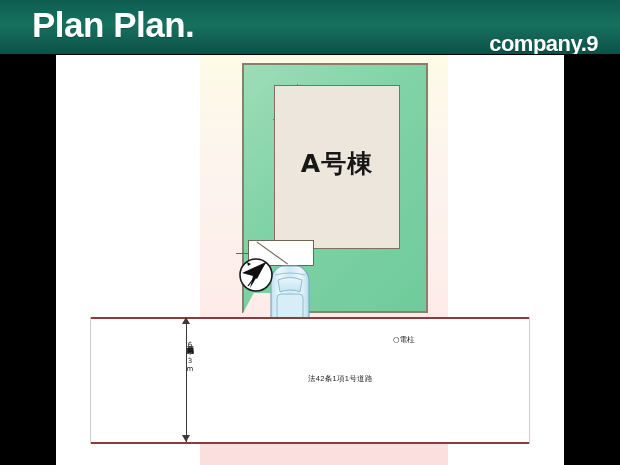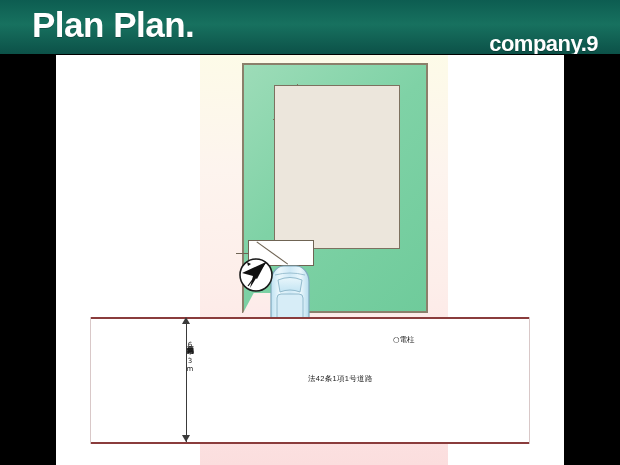--- a/index.html
+++ b/index.html
@@ -309,20 +309,21 @@
 
     <div id="plan-backdrop"></div>
 
     <div id="lot">
 
       <div class="lot-green"></div>
       <div class="lot-notch"></div>
 
       <div class="building-notch"></div>
       <div class="building"></div>
+      <div class="building-label">A号棟</div>
 
       <div class="porch-tick"></div>
       <div class="porch">
         <svg class="porch-slash" viewBox="0 0 66 26" preserveAspectRatio="none">
           <line x1="8" y1="1" x2="40" y2="25" stroke="#6f6454" stroke-width="1.2"></line>
         </svg>
       </div>
 
       <svg class="car" viewBox="0 0 44 98">
         <defs>

